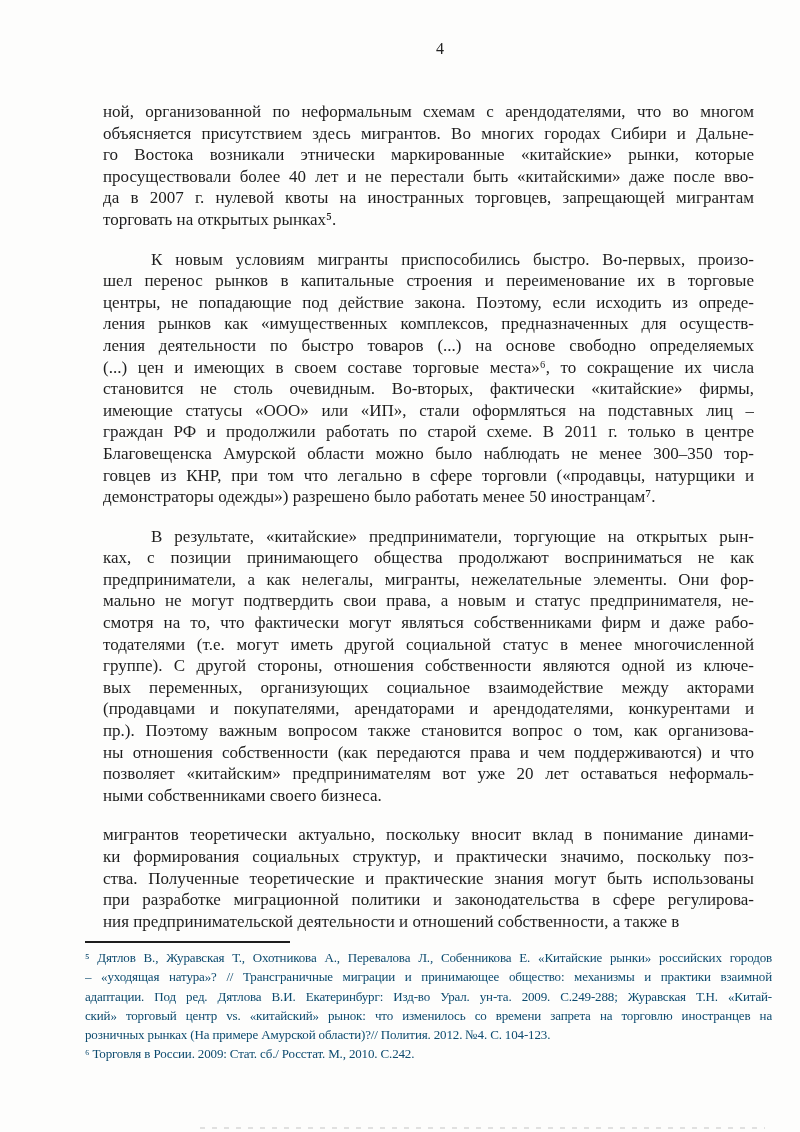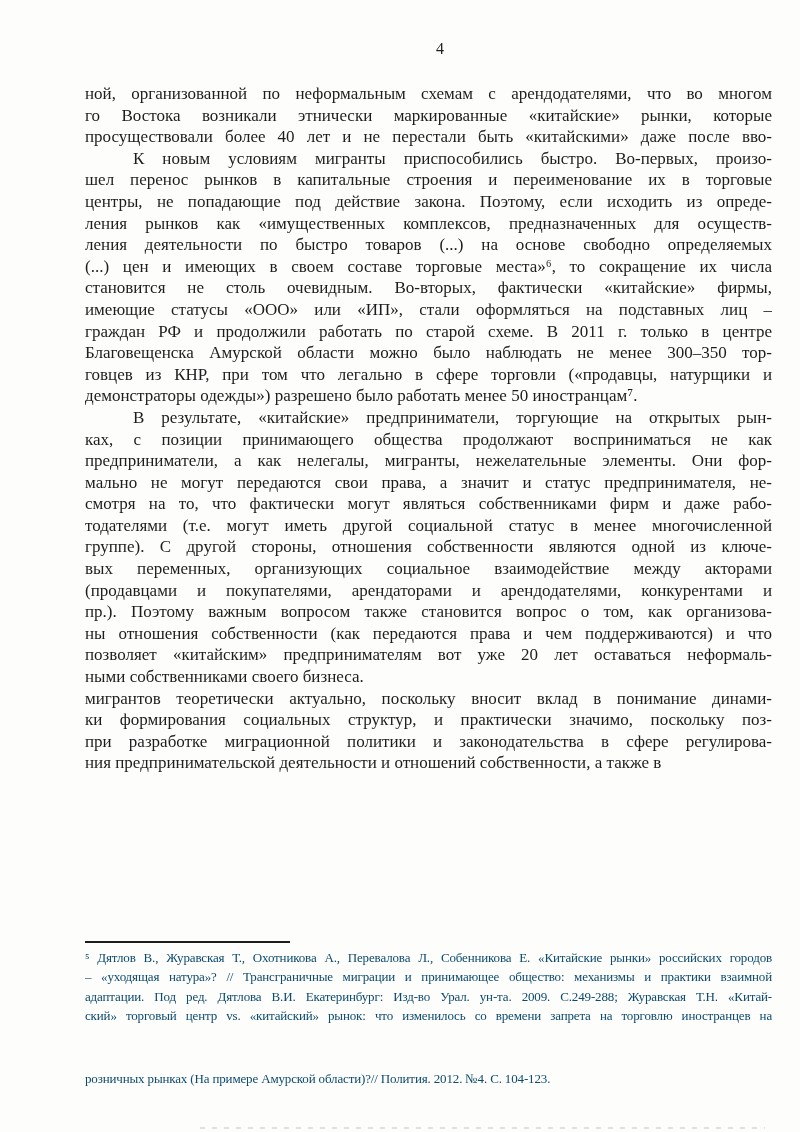--- a/index.html
+++ b/index.html
@@ -21,21 +21,21 @@
     font-size: 16px;
     color: #222;
   }
   .body-text {
     position: absolute;
     top: 83px;
     left: 85px;
     width: 687px;
     font-size: 17px;
   }
-  .paragraph { margin: 0; padding: 0; }
+  .paragraph { margin: 18px; padding: 0; }
   .line {
     height: 21.6px;
     line-height: 21.6px;
     text-align: justify;
     text-align-last: justify;
     overflow: hidden;
     white-space: normal;
   }
   .line.first-indent { text-indent: 48px; }
   .line.last { text-align-last: left; }
@@ -56,74 +56,78 @@
     letter-spacing: -0.15px;
     color: #0c4a6e;
   }
   .fn-line {
     height: 19.3px;
     line-height: 19.3px;
     text-align: justify;
     text-align-last: justify;
     overflow: hidden;
   }
-  .fn-line.last { text-align-last: left; margin-top: 44px; }
+  .fn-line.last { text-align-last: left; }
   .bleed-artifact {
     position: absolute;
     top: 1127px;
     left: 200px;
     width: 565px;
     height: 2px;
     background: repeating-linear-gradient(90deg, #c9c9c9 0 5px, transparent 5px 12px);
     opacity: 0.55;
   }
 </style>
 </head>
 <body>
 
 <div class="page">
   <div class="page-number">4</div>
   <div class="body-text">
       <div class="paragraph">
         <div class="line">ной, организованной по неформальным схемам с арендодателями, что во многом</div>
+        <div class="line">объясняется присутствием здесь мигрантов. Во многих городах Сибири и Дальне-</div>
         <div class="line">го Востока возникали этнически маркированные «китайские» рынки, которые</div>
         <div class="line">просуществовали более 40 лет и не перестали быть «китайскими» даже после вво-</div>
+        <div class="line">да в 2007 г. нулевой квоты на иностранных торговцев, запрещающей мигрантам</div>
+        <div class="line last">торговать на открытых рынках⁵.</div>
       </div>
       <div class="paragraph">
         <div class="line first-indent">К новым условиям мигранты приспособились быстро. Во-первых, произо-</div>
         <div class="line">шел перенос рынков в капитальные строения и переименование их в торговые</div>
         <div class="line">центры, не попадающие под действие закона. Поэтому, если исходить из опреде-</div>
         <div class="line">ления рынков как «имущественных комплексов, предназначенных для осуществ-</div>
         <div class="line">ления деятельности по быстро товаров (...) на основе свободно определяемых</div>
         <div class="line">(...) цен и имеющих в своем составе торговые места»⁶, то сокращение их числа</div>
         <div class="line">становится не столь очевидным. Во-вторых, фактически «китайские» фирмы,</div>
         <div class="line">имеющие статусы «ООО» или «ИП», стали оформляться на подставных лиц –</div>
         <div class="line">граждан РФ и продолжили работать по старой схеме. В 2011 г. только в центре</div>
         <div class="line">Благовещенска Амурской области можно было наблюдать не менее 300–350 тор-</div>
         <div class="line">говцев из КНР, при том что легально в сфере торговли («продавцы, натурщики и</div>
         <div class="line last">демонстраторы одежды») разрешено было работать менее 50 иностранцам⁷.</div>
       </div>
       <div class="paragraph">
         <div class="line first-indent">В результате, «китайские» предприниматели, торгующие на открытых рын-</div>
         <div class="line">ках, с позиции принимающего общества продолжают восприниматься не как</div>
         <div class="line">предприниматели, а как нелегалы, мигранты, нежелательные элементы. Они фор-</div>
-        <div class="line">мально не могут передаются свои права, а значит и статус предпринимателя, не-</div>
+        <div class="line">мально не могут подтвердить свои права, а новым и статус предпринимателя, не-</div>
         <div class="line">смотря на то, что фактически могут являться собственниками фирм и даже рабо-</div>
         <div class="line">тодателями (т.е. могут иметь другой социальной статус в менее многочисленной</div>
         <div class="line">группе). С другой стороны, отношения собственности являются одной из ключе-</div>
         <div class="line">вых переменных, организующих социальное взаимодействие между акторами</div>
         <div class="line">(продавцами и покупателями, арендаторами и арендодателями, конкурентами и</div>
         <div class="line">пр.). Поэтому важным вопросом также становится вопрос о том, как организова-</div>
         <div class="line">ны отношения собственности (как передаются права и чем поддерживаются) и что</div>
         <div class="line">позволяет «китайским» предпринимателям вот уже 20 лет оставаться неформаль-</div>
         <div class="line last">ными собственниками своего бизнеса.</div>
       </div>
       <div class="paragraph">
         <div class="line">мигрантов теоретически актуально, поскольку вносит вклад в понимание динами-</div>
         <div class="line">ки формирования социальных структур, и практически значимо, поскольку поз-</div>
+        <div class="line">ства. Полученные теоретические и практические знания могут быть использованы</div>
         <div class="line">при разработке миграционной политики и законодательства в сфере регулирова-</div>
         <div class="line last">ния предпринимательской деятельности и отношений собственности, а также в</div>
       </div>
     </div>
   <div class="footnote-separator"></div>
   <div class="footnotes">
       <div>
         <div class="fn-line">⁵ Дятлов В., Журавская Т., Охотникова А., Перевалова Л., Собенникова Е. «Китайские рынки» российских городов</div>
         <div class="fn-line">– «уходящая натура»? // Трансграничные миграции и принимающее общество: механизмы и практики взаимной</div>
         <div class="fn-line">адаптации. Под ред. Дятлова В.И. Екатеринбург: Изд-во Урал. ун-та. 2009. С.249-288; Журавская Т.Н. «Китай-</div>

